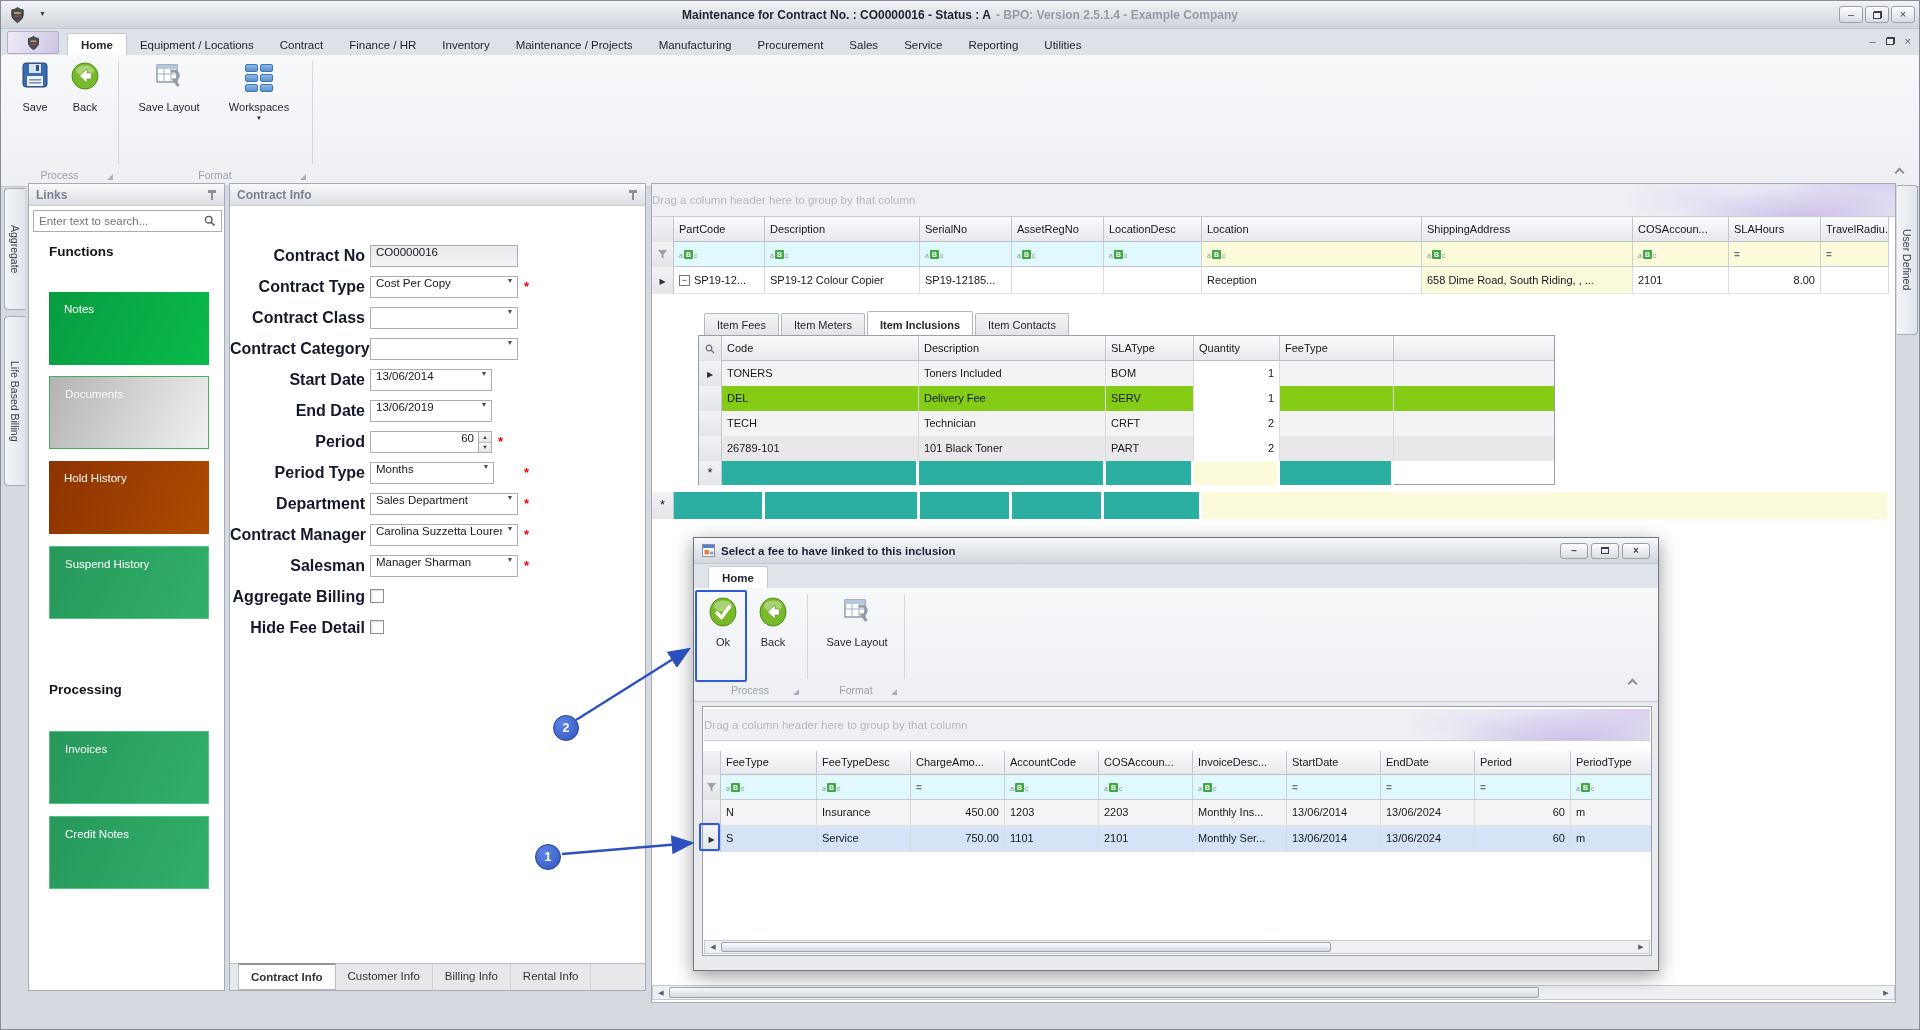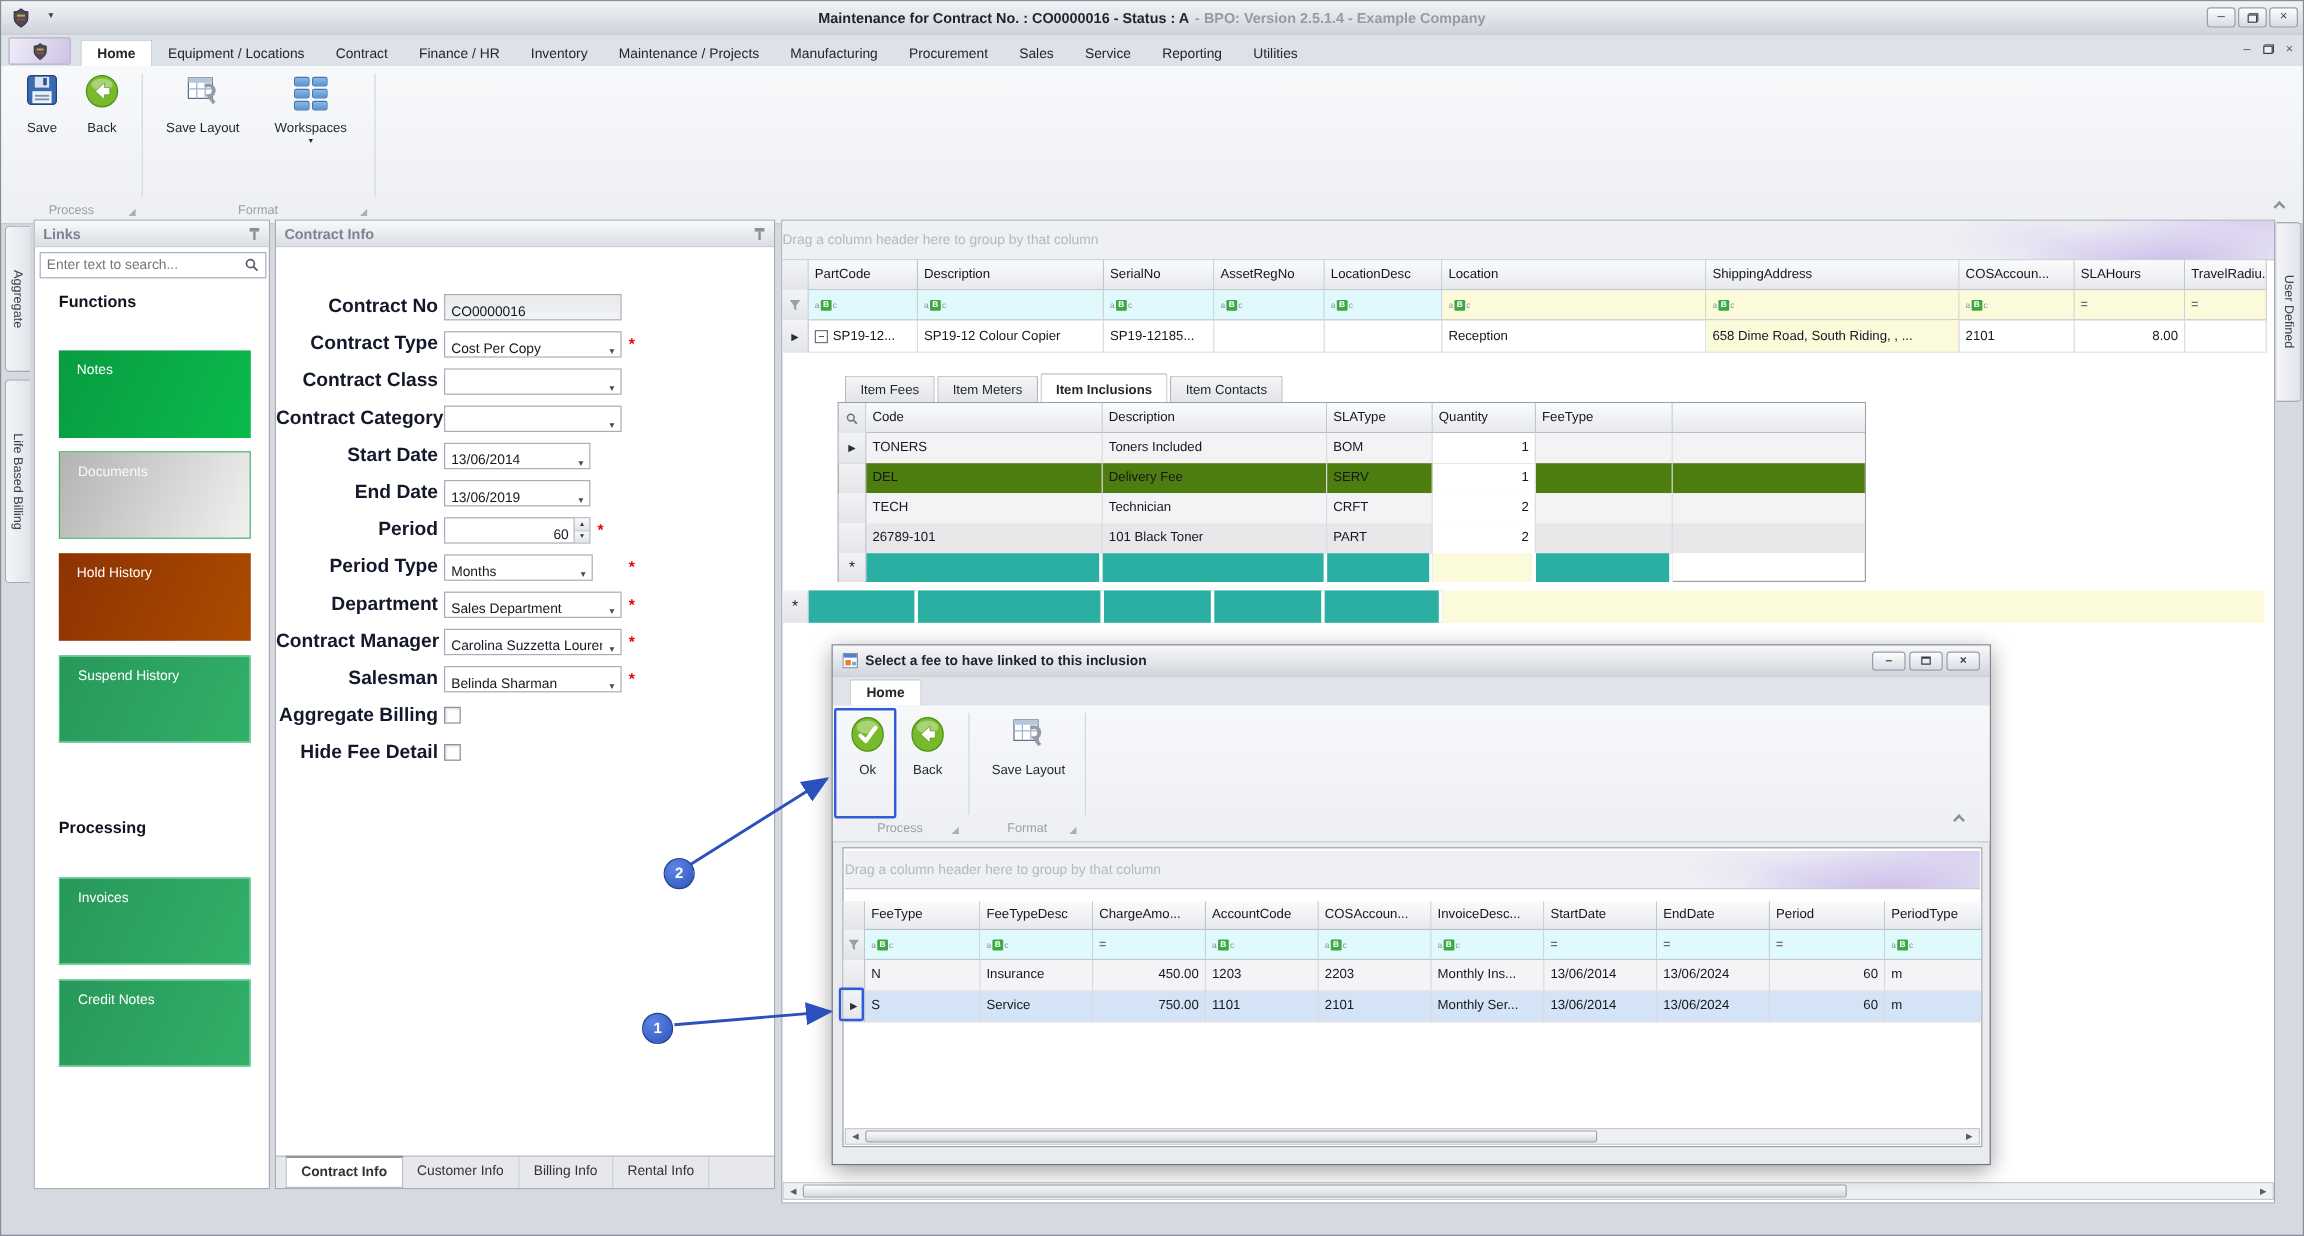--- a/index.html
+++ b/index.html
@@ -44,21 +44,21 @@
 .search-box input{flex:1;border:none;outline:none;font-size:11.5px;color:#555;font-family:"Liberation Sans",sans-serif;background:transparent}
 .heading{position:absolute;left:20px;font-size:13.5px;font-weight:bold;color:#10141f}
 .link-btn{position:absolute;left:20px;width:160px;height:73px;color:#fff;font-size:11.5px;padding:11px 0 0 15px;cursor:default}
 .lb-bright{background:linear-gradient(115deg,#089c41,#0abb4b)}
 .lb-silver{background:linear-gradient(115deg,#b3b3b3,#f1f1f1);border:1px solid #44b05c;color:#fafafa}
 .lb-rust{background:linear-gradient(115deg,#8d3302,#ad4b00)}
 .lb-green{background:linear-gradient(115deg,#27985a,#31b069);border:1px solid #55c287}
 
 .frow{position:absolute;left:0;width:100%;height:22px}
 .flabel{position:absolute;left:0;width:135px;text-align:right;font-weight:bold;font-size:16px;color:#13182a;line-height:22px;white-space:nowrap}
-.fld{position:absolute;left:140px;height:22px;border:1px solid #a9aeb6;background:#fff;font-size:11.5px;display:flex;align-items:flex-end;padding-left:5px}
+.fld{position:absolute;left:140px;height:22px;border:1px solid #a9aeb6;background:#fff;font-size:11.5px;display:flex;align-items:flex-start;padding-left:5px}
 .fld.ro{background:linear-gradient(#e9eaec,#f2f3f4)}
 .fld .val{flex:1;overflow:hidden;white-space:nowrap;color:#14181f}
 .fld .dd{width:15px;text-align:center;font-size:7px;color:#474d58;border-left:1px solid transparent}
 .spin{width:13px;height:100%;display:flex;flex-direction:column;border-left:1px solid #a9aeb6}
 .spin span{flex:1;font-size:5.5px;display:flex;align-items:center;justify-content:center;background:linear-gradient(#f7f8f9,#e2e4e8);color:#333;border-bottom:1px solid #b9bdc4}
 .spin span:last-child{border-bottom:none}
 .req{position:absolute;font-size:13px;color:#e00;font-weight:bold;top:3px}
 .cbx{position:absolute;left:140px;top:3px;width:14px;height:14px;border:1px solid #8b9097;background:#fff;box-shadow:inset 1px 1px 2px #d8dade}
 .btabs{position:absolute;left:0;right:0;bottom:0;height:27px;background:#e6e8ec;border-top:1px solid #b9bdc4;display:flex;padding-left:8px;align-items:stretch}
 .btab{padding:6px 12px 0;font-size:11.5px;color:#333;border-right:1px solid #cfd2d7}
@@ -337,21 +337,21 @@
       <span class="flabel">Contract Manager</span>
       <div class="fld" style="width:148px">
           <span class="val">Carolina Suzzetta Lourens van de...</span>
           <span class="dd">▼</span>
         </div>
       <span class="req" style="left:294px">*</span>
     </div>
     <div class="frow" style="top:371px">
       <span class="flabel">Salesman</span>
       <div class="fld" style="width:148px">
-          <span class="val">Belinda Sharman</span>
+          <span class="val">Manager Sharman</span>
           <span class="dd">▼</span>
         </div>
       <span class="req" style="left:294px">*</span>
     </div>
     <div class="frow" style="top:433px">
       <span class="flabel">Hide Fee Detail</span>
       <span class="cbx"></span>
     </div>
     <div class="frow" style="top:402px">
       <span class="flabel">Aggregate Billing</span>
@@ -499,21 +499,21 @@
       </div>
       <div class="gr" style="top:25px;height:25px;line-height:24px;width:100%;background:#f3f3f5">
         <div class="gc ic" style="width:23px"><span class="marker">▶</span></div>
         <div class="gc" style="width:197px">TONERS</div>
         <div class="gc" style="width:187px">Toners Included</div>
         <div class="gc" style="width:88px">BOM</div>
         <div class="gc num" style="width:86px;background:#fff">1</div>
         <div class="gc" style="width:114px"></div>
         <div class="gc" style="width:160px;border-right:none"></div>
       </div>
-      <div class="gr" style="top:50px;height:25px;line-height:24px;width:100%;background:#4d7c0f">
+      <div class="gr" style="top:50px;height:25px;line-height:24px;width:100%;background:#84cc16">
         <div class="gc ic" style="width:23px"></div>
         <div class="gc" style="width:197px">DEL</div>
         <div class="gc" style="width:187px">Delivery Fee</div>
         <div class="gc" style="width:88px">SERV</div>
         <div class="gc num" style="width:86px;background:#fff">1</div>
         <div class="gc" style="width:114px"></div>
         <div class="gc" style="width:160px;border-right:none"></div>
       </div>
       <div class="gr" style="top:75px;height:25px;line-height:24px;width:100%;background:#f3f3f5">
         <div class="gc ic" style="width:23px"></div>

